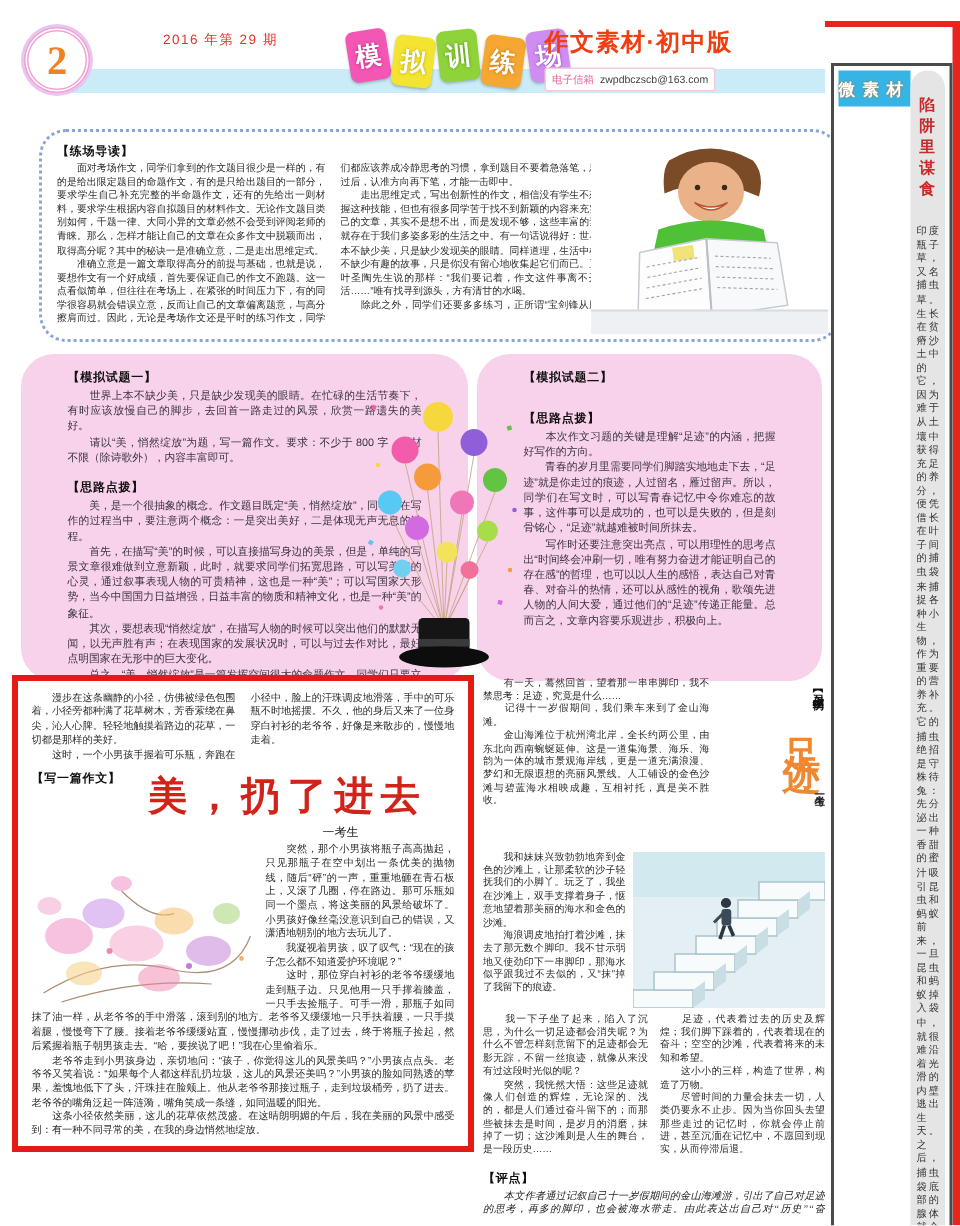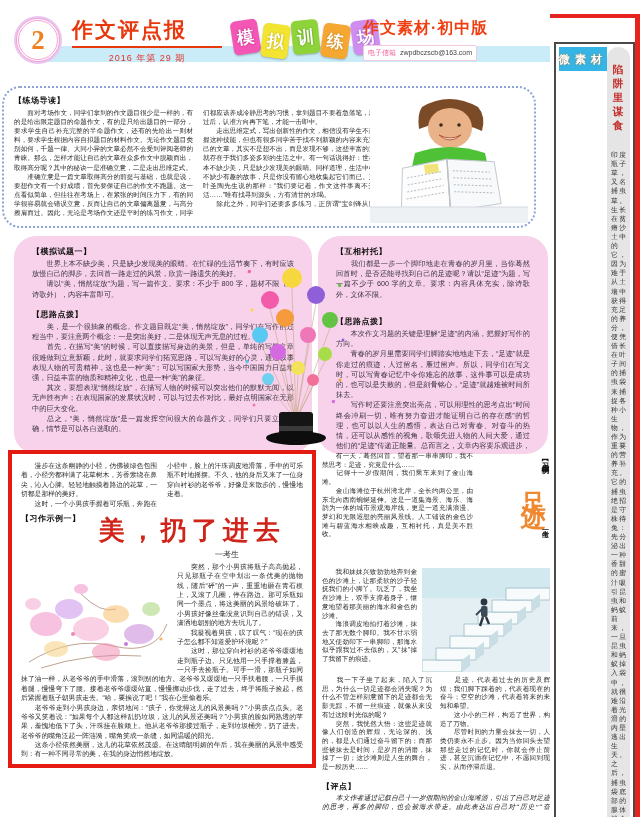--- a/index.html
+++ b/index.html
@@ -40,28 +40,28 @@
   .t3 { background:#f5a731; transform:rotate(8deg);   text-shadow:0 0 2px #b06c05; margin-top:4px;}
   .t4 { background:#cf8df0; transform:rotate(-8deg);  text-shadow:0 0 2px #8f46b8; }
   .right-head { position:absolute; right:17px; top:2px; width:170px; }
   .edition { font-size:16px; font-weight:bold; color:#f03e10; letter-spacing:1px; }
   .email-box { margin-top:6px; background:#fff; border:1px solid #f4c9dd; border-radius:2px;
                padding:2px 4px; font-size:7px; display:inline-block; }
   .email-label { color:#f0609a; margin-right:4px; }
   .email { color:#444; }
 
   
-  .intro { position:absolute; left:2px; top:86px; width:534px; height:142px;
+  .intro { position:absolute; left:26px; top:86px; width:534px; height:142px;
            border:2px dotted #8aa4d8; border-radius:18px; padding:7px 10px; overflow:hidden; }
   .intro-label { margin-bottom:2px; }
   .intro-text { width:368px; height:116px; columns:2; column-gap:10px; overflow:hidden; font-size:6.6px; }
   .boy-photo { position:absolute; right:6px; top:3px; }
 
   
-  .pink { position:absolute; background:#f8d2ea; border-radius:22px; padding:10px 18px; overflow:hidden; }
+  .pink { position:absolute; background:#f8d2ea; border-radius:22px; padding:10px 31px; overflow:hidden; }
   .pink .txt { font-size:7.2px; line-height:1.42; color:#3a3340; }
   .pink .lbl { display:block; margin-bottom:2px; }
   .pink1 { left:14px; top:236px; width:298px; height:218px; }
   .pink2 { left:318px; top:236px; width:230px; height:218px; }
   .tips-gap { margin-top:9px; }
   .pink2 .tips-gap { margin-top:16px; }
   .balloons { position:absolute; left:240px; top:240px; z-index:3; }
 
   
   .redbox { position:absolute; left:8px; top:450px; width:308px; height:318px;
@@ -113,21 +113,20 @@
 
   <div class="red-top"></div>
   <div class="red-edge"></div>
 
   <header>
     <div class="blue-band"></div>
     <div class="badge">
       <span>2</span>
     </div>
     <div class="mast">
-      <div class="paper-name">作文评点报</div>
       <div class="issue">2016 年第 29 期</div>
     </div>
     <div class="tiles">
       <span class="tile t0">模</span>
       <span class="tile t1">拟</span>
       <span class="tile t2">训</span>
       <span class="tile t3">练</span>
       <span class="tile t4">场</span>
     </div>
     <div class="right-head">
@@ -180,22 +179,21 @@
     <div class="txt">　　世界上本不缺少美，只是缺少发现美的眼睛。在忙碌的生活节奏下，有时应该放慢自己的脚步，去回首一路走过的风景，欣赏一路遗失的美好。
 　　请以“美，悄然绽放”为题，写一篇作文。要求：不少于 800 字，题材不限（除诗歌外），内容丰富即可。</div>
     <span class="lbl tips-gap" style="display:block">【思路点拨】</span>
     <div class="txt">　　美，是一个很抽象的概念。作文题目既定“美，悄然绽放”，同学们在写作的过程当中，要注意两个概念：一是突出美好，二是体现无声无息的过程。
 　　首先，在描写“美”的时候，可以直接描写身边的美景，但是，单纯的写景文章很难做到立意新颖，此时，就要求同学们拓宽思路，可以写美好的心灵，通过叙事表现人物的可贵精神，这也是一种“美”；可以写国家大形势，当今中国国力日益增强，日益丰富的物质和精神文化，也是一种“美”的象征。
 　　其次，要想表现“悄然绽放”，在描写人物的时候可以突出他们的默默无闻，以无声胜有声；在表现国家的发展状况时，可以与过去作对比，最好点明国家在无形中的巨大变化。
 　　总之，“美，悄然绽放”是一篇发挥空间很大的命题作文，同学们只要立意准确，情节是可以各自选取的。</div>
   </section>
 
   <section class="pink pink2">
-    <span class="lbl">【互相衬托】</span>
-    <div class="txt">　　我们都是一步一个脚印地走在青春的岁月里，当你蓦然回首时，是否还能寻找到自己的足迹呢？请以“足迹”为题，写一篇不少于 600 字的文章。要求：内容具体充实，除诗歌外，文体不限。</div>
+    <span class="lbl">【模拟试题二】</span>
     <span class="lbl tips-gap" style="display:block">【思路点拨】</span>
     <div class="txt">　　本次作文习题的关键是理解“足迹”的内涵，把握好写作的方向。
 　　青春的岁月里需要同学们脚踏实地地走下去，“足迹”就是你走过的痕迹，人过留名，雁过留声。所以，同学们在写文时，可以写青春记忆中令你难忘的故事，这件事可以是成功的，也可以是失败的，但是刻骨铭心，“足迹”就越难被时间所抹去。
 　　写作时还要注意突出亮点，可以用理性的思考点出“时间终会冲刷一切，唯有努力奋进才能证明自己的存在感”的哲理，也可以以人生的感悟，表达自己对青春、对奋斗的热情，还可以从感性的视角，歌颂先进人物的人间大爱，通过他们的“足迹”传递正能量。总而言之，文章内容要乐观进步，积极向上。</div>
   </section>
 
   <svg class="balloons" width="112" height="214" viewBox="0 0 112 214">
     <g stroke="#c8a68a" stroke-width="0.6">
       <line x1="30" y1="68" x2="56" y2="180"></line>
         <line x1="52" y1="48" x2="56" y2="180"></line>
@@ -234,21 +232,21 @@
     </g>
     <rect x="39" y="172" width="34" height="24" rx="3" fill="#151515"></rect>
     <rect x="39" y="186" width="34" height="5" fill="#3a3a3a"></rect>
     <ellipse cx="56" cy="198" rx="30" ry="7" fill="#0d0d0d"></ellipse>
   </svg>
 
   <section class="redbox">
     <div class="e1-top txt">　　漫步在这条幽静的小径，仿佛被绿色包围着，小径旁都种满了花草树木，芳香萦绕在鼻尖，沁人心脾。轻轻地触摸着路边的花草，一切都是那样的美好。
 　　这时，一个小男孩手握着可乐瓶，奔跑在小径中，脸上的汗珠调皮地滑落，手中的可乐瓶不时地摇摆。不久，他的身后又来了一位身穿白衬衫的老爷爷，好像是来散步的，慢慢地走着。</div>
     <div class="e1-head">
-      <span class="lbl">【习作示例一】</span>
+      <span class="lbl">【写一篇作文】</span>
       <span class="e1-title">美，扔了进去</span>
     </div>
     <div class="e1-author">一考生</div>
     <div class="e1-flow">
       <svg class="flowers" width="150" height="108" viewBox="0 0 150 108">
         <rect width="150" height="108" fill="#ffffff"></rect>
         <g stroke="#8a5a3a" stroke-width="0.8" fill="none" opacity="0.7">
           <path d="M8,98 Q50,72 92,82 T146,60"></path>
           <path d="M20,104 Q70,88 120,92"></path>
           <path d="M60,30 Q80,50 95,45"></path>

